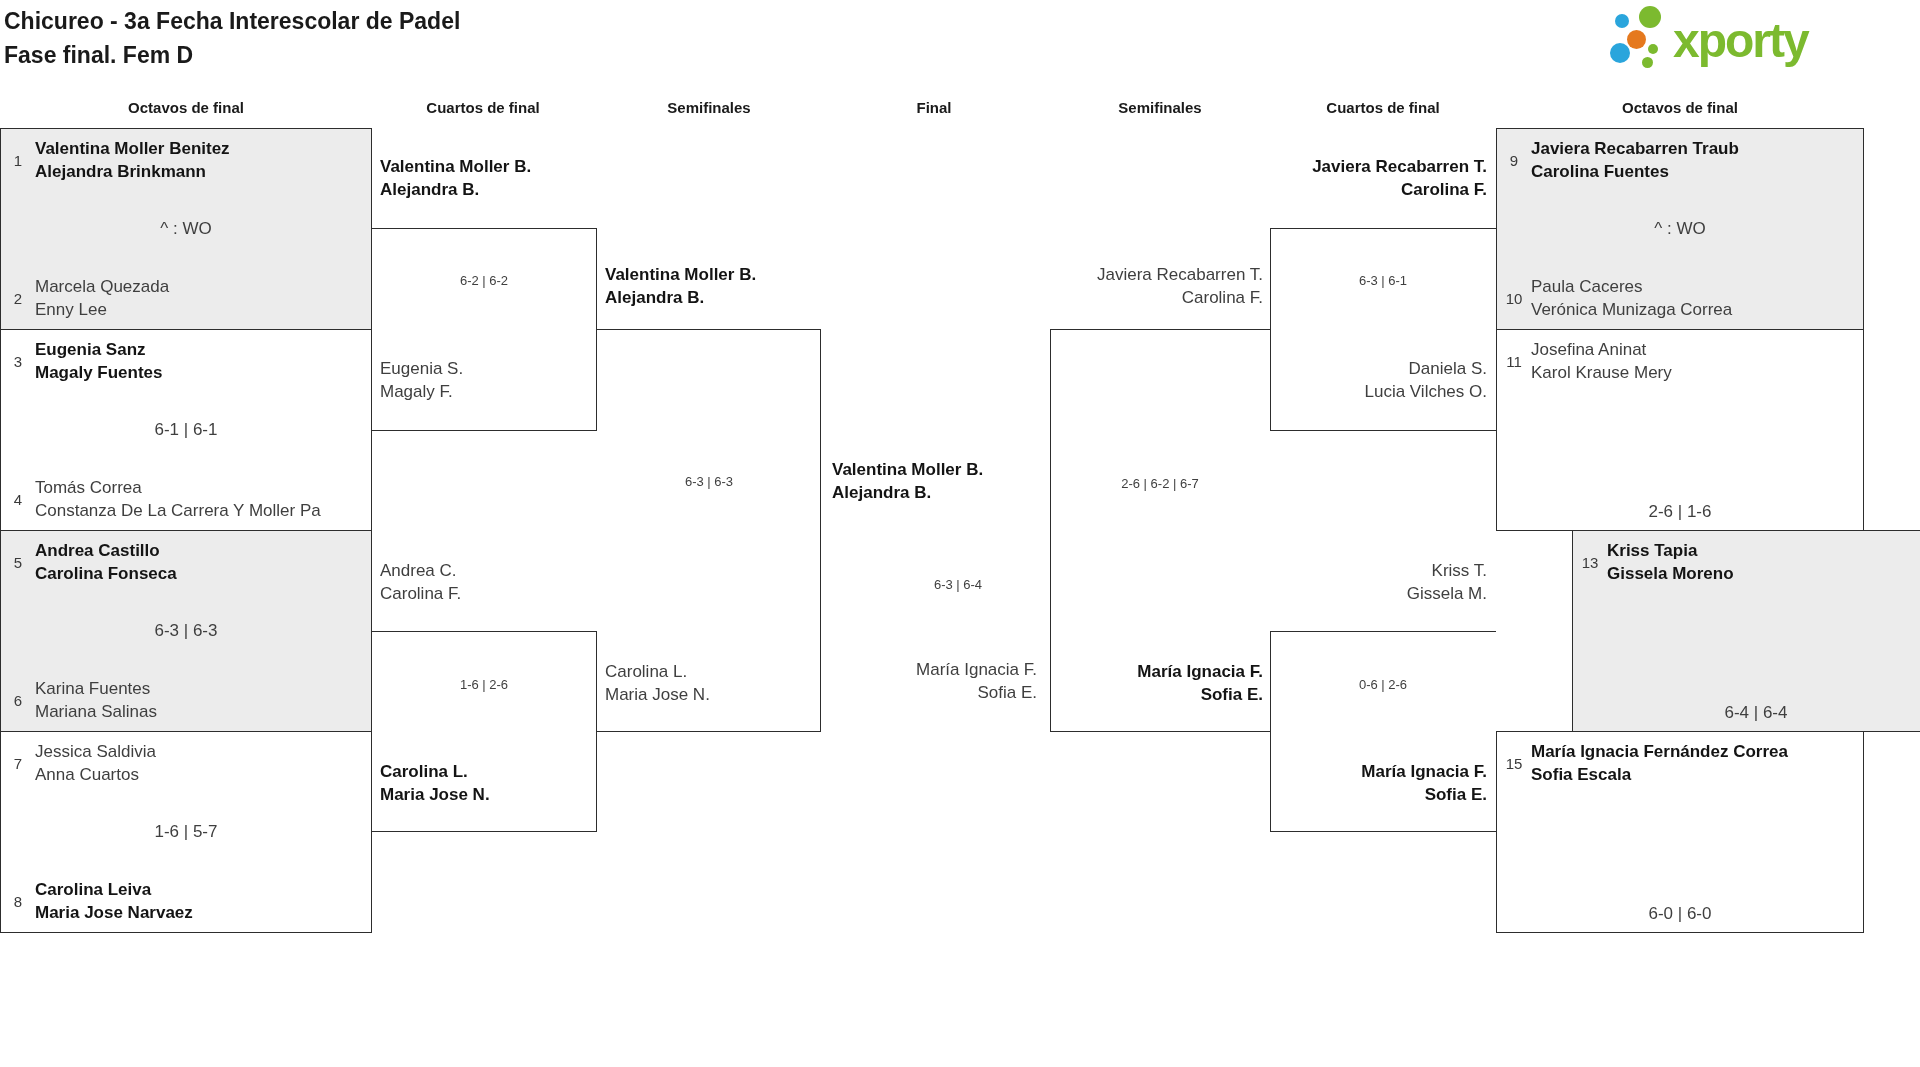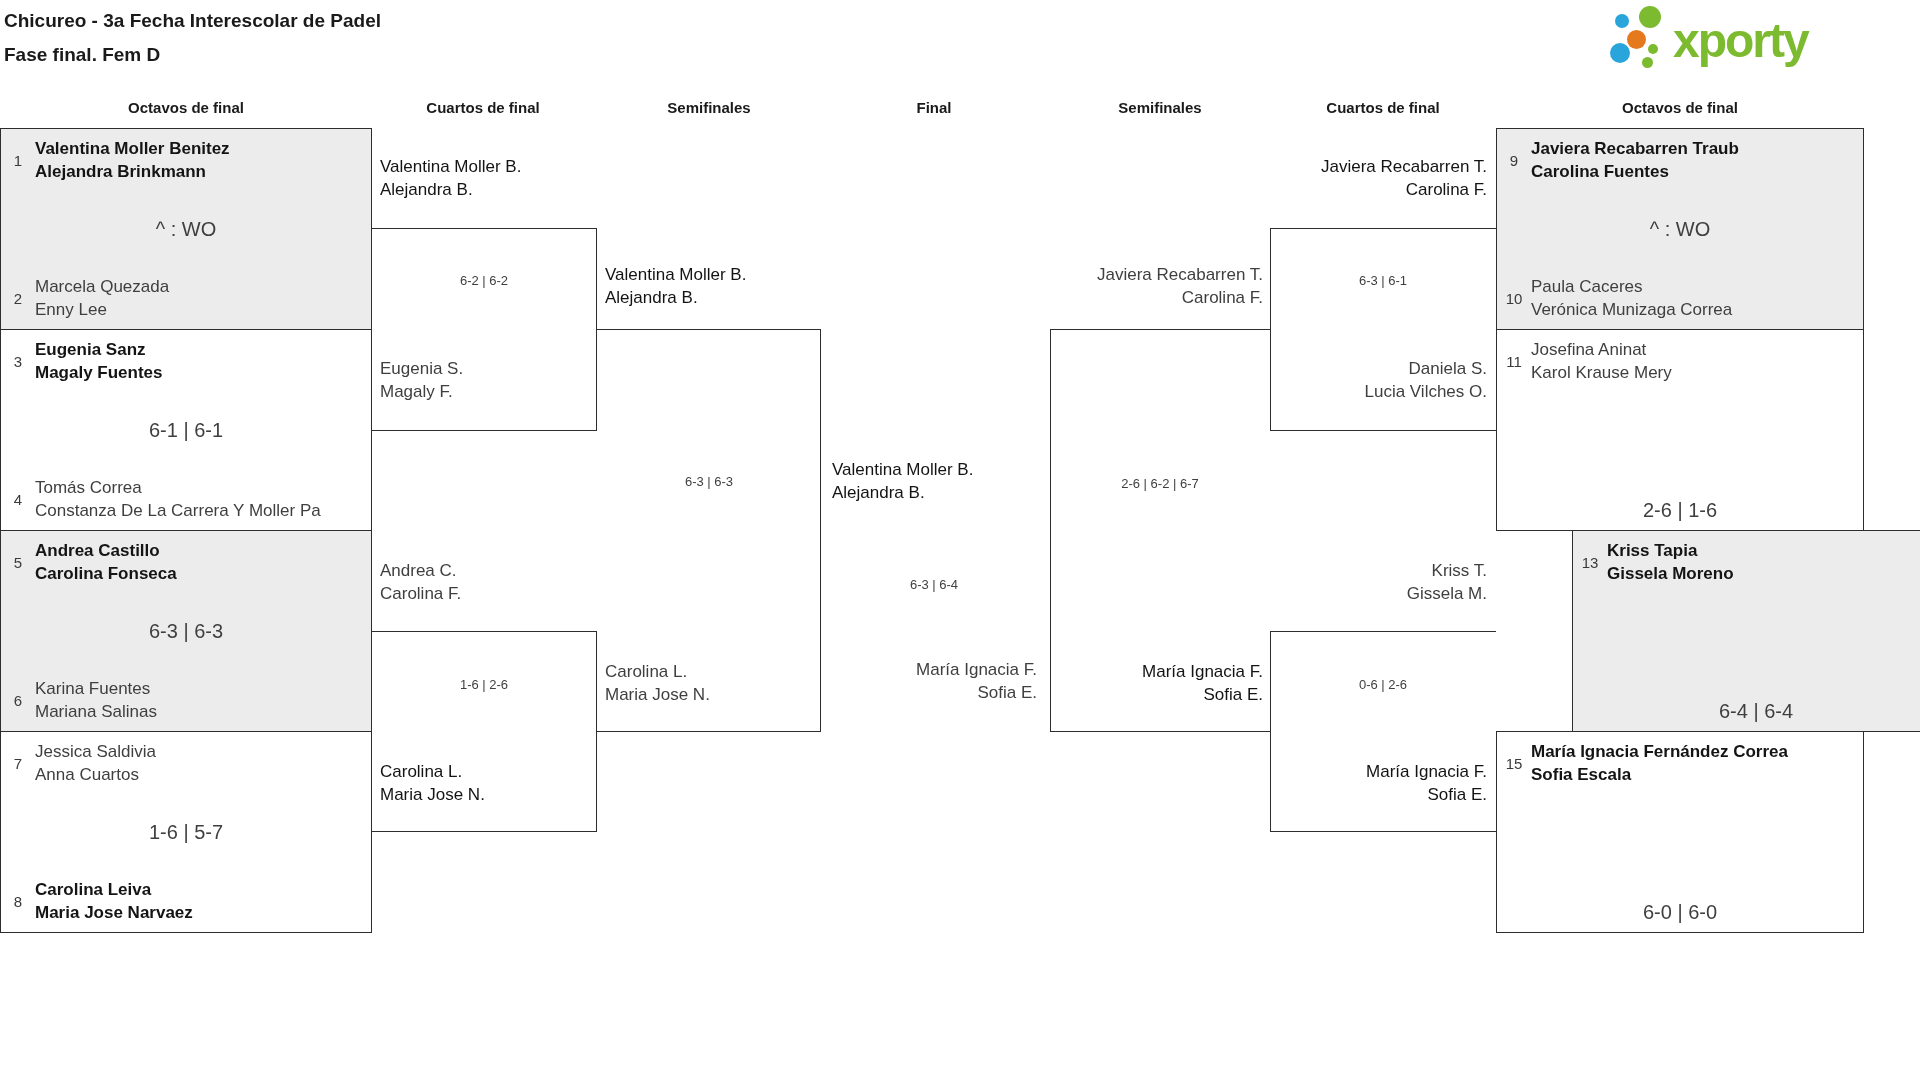--- a/index.html
+++ b/index.html
@@ -1,48 +1,48 @@
 <!DOCTYPE html>
 <html><head>
 <meta charset="utf-8">
 <style>
   html,body{margin:0;padding:0;background:#fff;}
   .page{position:relative;width:1920px;height:1067px;background:#ffffff;
         font-family:"Liberation Sans","DejaVu Sans",sans-serif;color:#1d1d1d;overflow:hidden;}
 
   
-  .title{position:absolute;left:4px;top:4px;font-size:19px;line-height:34px;font-weight:700;color:#1a1a1a;}
+  .title{position:absolute;left:4px;top:4px;font-size:23px;line-height:34px;font-weight:700;color:#1a1a1a;}
   .logo{position:absolute;left:1612px;top:4px;width:224px;height:72px;}
   .logo .dot{position:absolute;border-radius:50%;}
   .logo .word{position:absolute;left:61px;top:12px;font-size:48px;line-height:50px;font-weight:700;
               letter-spacing:-2px;}
 
   
   .rh{position:absolute;top:99px;transform:translateX(-50%);font-size:15px;font-weight:700;
       color:#1a1a1a;white-space:nowrap;}
 
   
   .m16{position:absolute;width:372px;height:202px;border:1px solid #2d2d2d;box-sizing:border-box;
        display:flex;flex-direction:column;justify-content:space-between;padding:8px 0;overflow:hidden;}
   .m16.shaded{background:#ececec;}
   .m16.r{width:368px;}
   .entry{display:flex;align-items:center;}
   .seed{flex:0 0 34px;text-align:center;font-size:15px;color:#3a3a3a;}
   .team{font-size:17px;line-height:23px;white-space:pre;color:#3f3f3f;}
   .team.bold{font-weight:700;color:#141414;}
-  .sc{text-align:center;font-size:20px;color:#3f3f3f;white-space:pre;}
+  .sc{text-align:center;font-size:17px;color:#3f3f3f;white-space:pre;}
 
   
   .bx{position:absolute;border:1px solid #2d2d2d;box-sizing:border-box;background:transparent;}
   .bx.open-left{border-left:none;}
   .bx.open-right{border-right:none;}
 
   
   .lbl{position:absolute;font-size:17px;line-height:23px;white-space:pre;color:#3f3f3f;}
-  .lbl.bold{font-weight:400;color:#141414;}
+  .lbl.bold{font-weight:700;color:#141414;}
   .lbl.ra{text-align:right;}
   .sc-abs{position:absolute;transform:translate(-50%,-50%);font-size:13px;color:#3f3f3f;white-space:pre;}
 </style>
 </head>
 <body>
 
 <div class="page">
 
   <div class="title">
     <div>Chicureo - 3a Fecha Interescolar de Padel</div>
@@ -184,21 +184,21 @@
 Maria Jose N.</div>
 
   <div class="lbl bold" style="left:605px;top:263px">Valentina Moller B.
 Alejandra B.</div>
   <div class="sc-abs" style="left:709px;top:481px">6-3 | 6-3</div>
   <div class="lbl" style="left:605px;top:660px">Carolina L.
 Maria Jose N.</div>
 
   <div class="lbl bold" style="left:832px;top:458px">Valentina Moller B.
 Alejandra B.</div>
-  <div class="sc-abs" style="left:934px;top:584px">6-3 | 6-4</div>
+  <div class="sc-abs" style="left:958px;top:584px">6-3 | 6-4</div>
   <div class="lbl ra" style="right:883px;top:658px">María Ignacia F.
 Sofia E.</div>
 
   <div class="lbl ra" style="right:657px;top:263px">Javiera Recabarren T.
 Carolina F.</div>
   <div class="sc-abs" style="left:1160px;top:483px">2-6 | 6-2 | 6-7</div>
   <div class="lbl ra bold" style="right:657px;top:660px">María Ignacia F.
 Sofia E.</div>
 
   <div class="lbl ra bold" style="right:433px;top:155px">Javiera Recabarren T.

